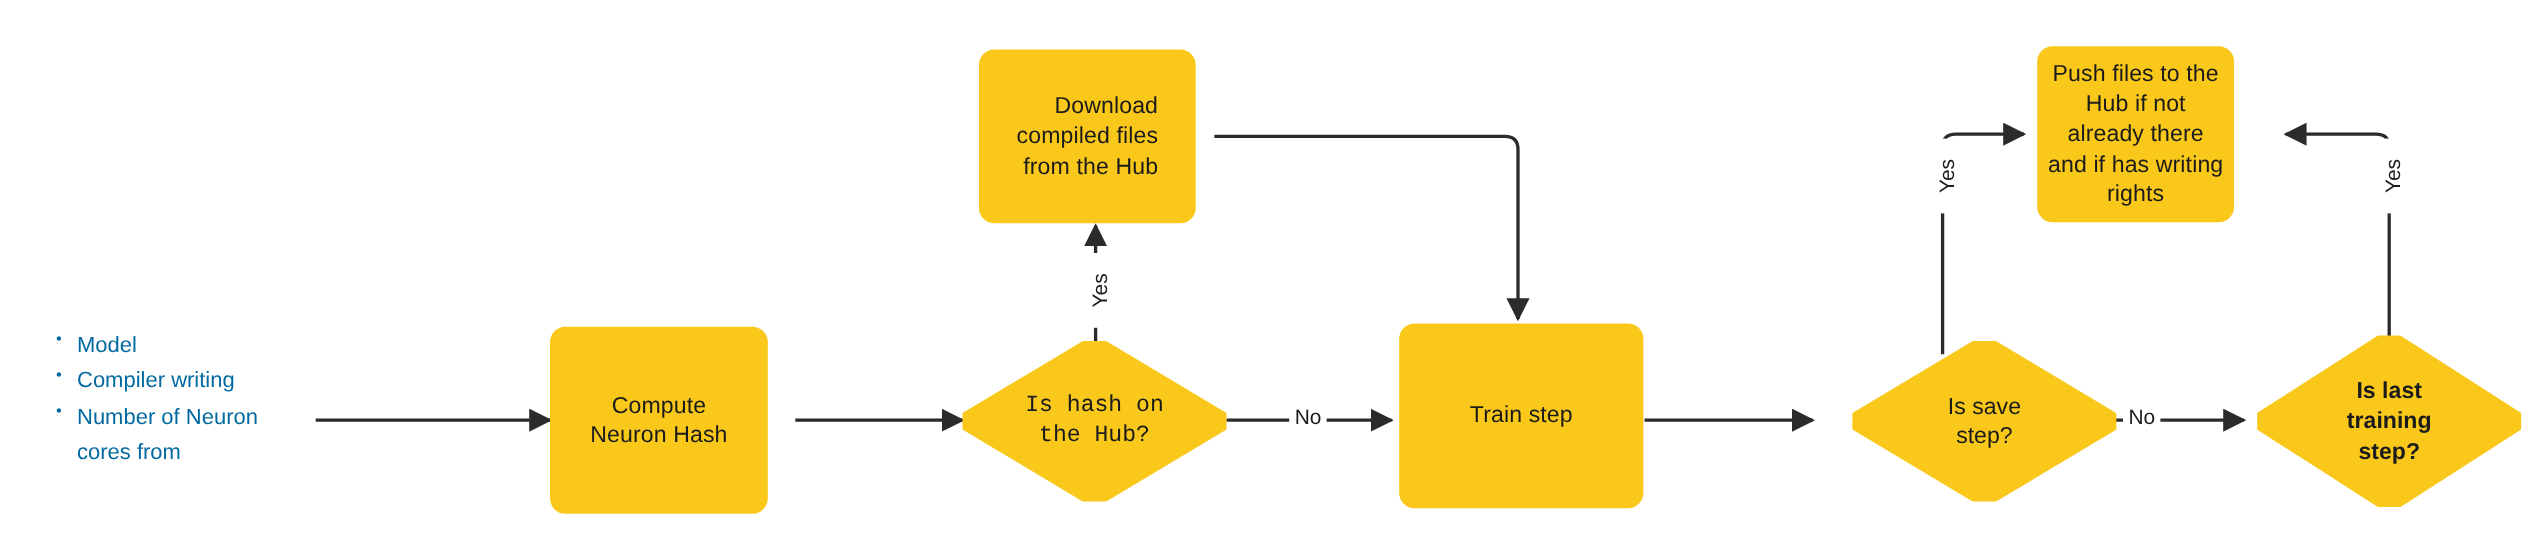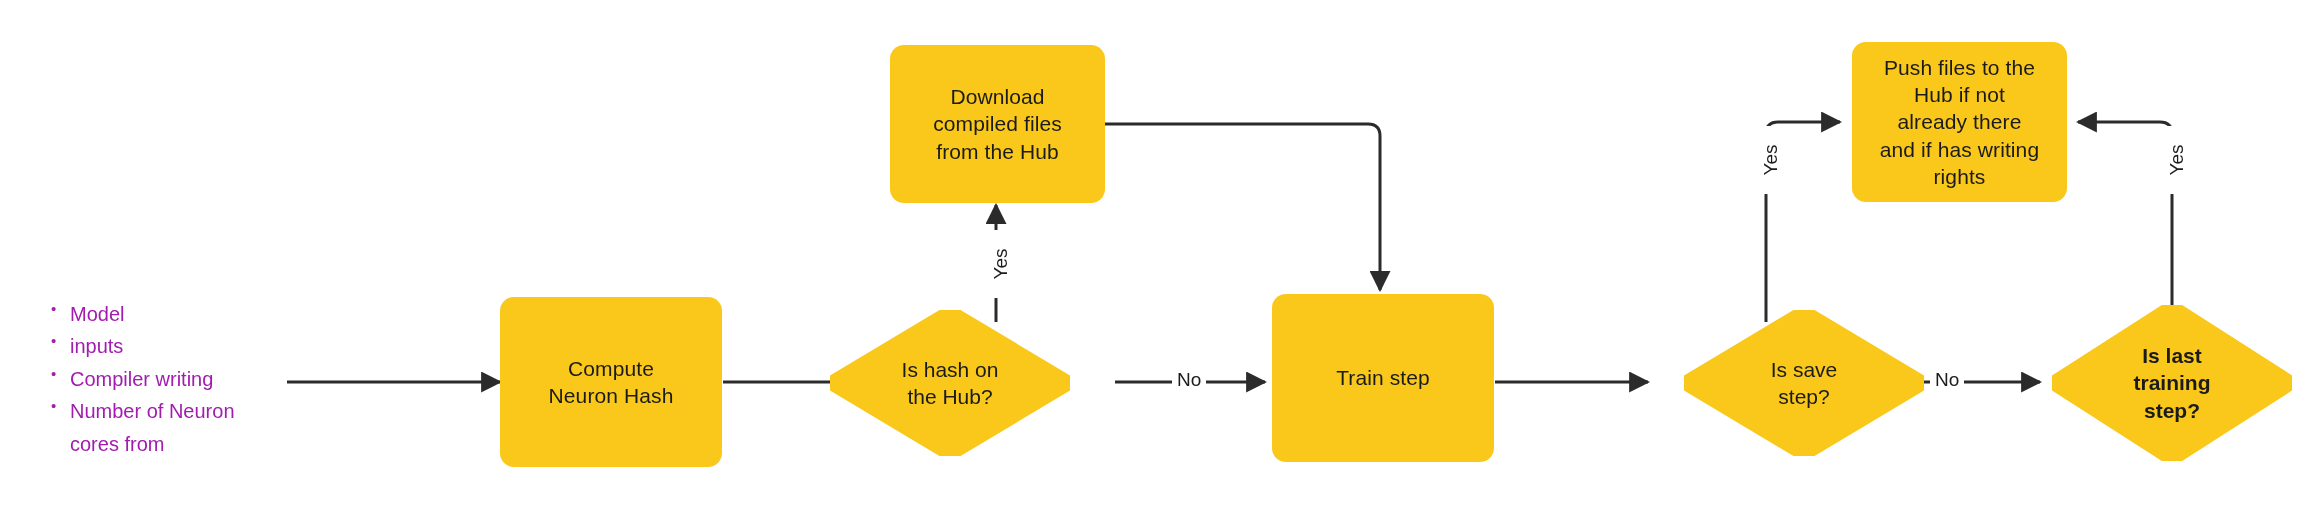--- a/index.html
+++ b/index.html
@@ -77,21 +77,21 @@
     background: #ffffff;
     padding: 1px 5px;
     white-space: nowrap;
   }
   .edge-label.vertical {
     transform-origin: center center;
     transform: rotate(-90deg);
   }
   .bullets {
     position: absolute;
-    color: #a21caf;
+    color: #0369a1;
     font-size: 20px;
     line-height: 1.62;
   }
   .bullets ul {
     margin: 0;
     padding: 0 0 0 22px;
     list-style: none;
   }
   .bullets li {
     position: relative;
@@ -141,59 +141,58 @@
      is last training step --&gt;
     <path d="M 1886 382 L 2040 382" fill="none" stroke="#2b2b2b" stroke-width="3" marker-end="url(#arrow)"></path>
 
      push files (up then left) --&gt;
     <path d="M 2172 322 L 2172 134 Q 2172 122 2160 122 L 2078 122" fill="none" stroke="#2b2b2b" stroke-width="3" marker-end="url(#arrow)"></path>
   </svg>
 
   <div class="bullets" style="left:48px; top:298px; width:235px;">
     <ul>
       <li>Model</li>
-      <li>inputs</li>
       <li>Compiler writing</li>
       <li>Number of Neuron
 cores from</li>
     </ul>
   </div>
 
-  <div class="node process" style="left:500px; top:297px; width:222px; height:170px;">
+  <div class="node process" style="left:500px; top:297px; width:198px; height:170px;">
     <span class="label">Compute
 Neuron Hash</span>
   </div>
 
-  <div class="diamond-wrap" style="left:830px; top:310px; width:240px; height:146px;">
+  <div class="diamond-wrap" style="left:875px; top:310px; width:240px; height:146px;font-family:Liberation Mono, monospace;">
     <svg class="diamond-shape" viewBox="0 0 240 146">
       <path d="M 120 3 L 237 73 L 120 143 L 3 73 Z" fill="#f9c81a" stroke="#f9c81a" stroke-width="16" stroke-linejoin="round"></path>
     </svg>
     <div class="diamond-label">Is hash on
 the Hub?</div>
   </div>
 
-  <div class="node process" style="left:890px; top:45px; width:215px; height:158px;">
+  <div class="node process" style="left:890px; top:45px; width:197px; height:158px;text-align:right;">
     <span class="label">Download
 compiled files
 from the Hub</span>
   </div>
 
   <div class="node process" style="left:1272px; top:294px; width:222px; height:168px;">
     <span class="label">Train step</span>
   </div>
 
   <div class="diamond-wrap" style="left:1684px; top:310px; width:240px; height:146px;">
     <svg class="diamond-shape" viewBox="0 0 240 146">
       <path d="M 120 3 L 237 73 L 120 143 L 3 73 Z" fill="#f9c81a" stroke="#f9c81a" stroke-width="16" stroke-linejoin="round"></path>
     </svg>
     <div class="diamond-label">Is save
 step?</div>
   </div>
 
-  <div class="node process" style="left:1852px; top:42px; width:215px; height:160px;">
+  <div class="node process" style="left:1852px; top:42px; width:179px; height:160px;">
     <span class="label">Push files to the
 Hub if not
 already there
 and if has writing
 rights</span>
   </div>
 
   <div class="diamond-wrap" style="left:2052px; top:305px; width:240px; height:156px;font-weight:bold;">
     <svg class="diamond-shape" viewBox="0 0 240 156">
       <path d="M 120 3 L 237 78 L 120 153 L 3 78 Z" fill="#f9c81a" stroke="#f9c81a" stroke-width="16" stroke-linejoin="round"></path>

